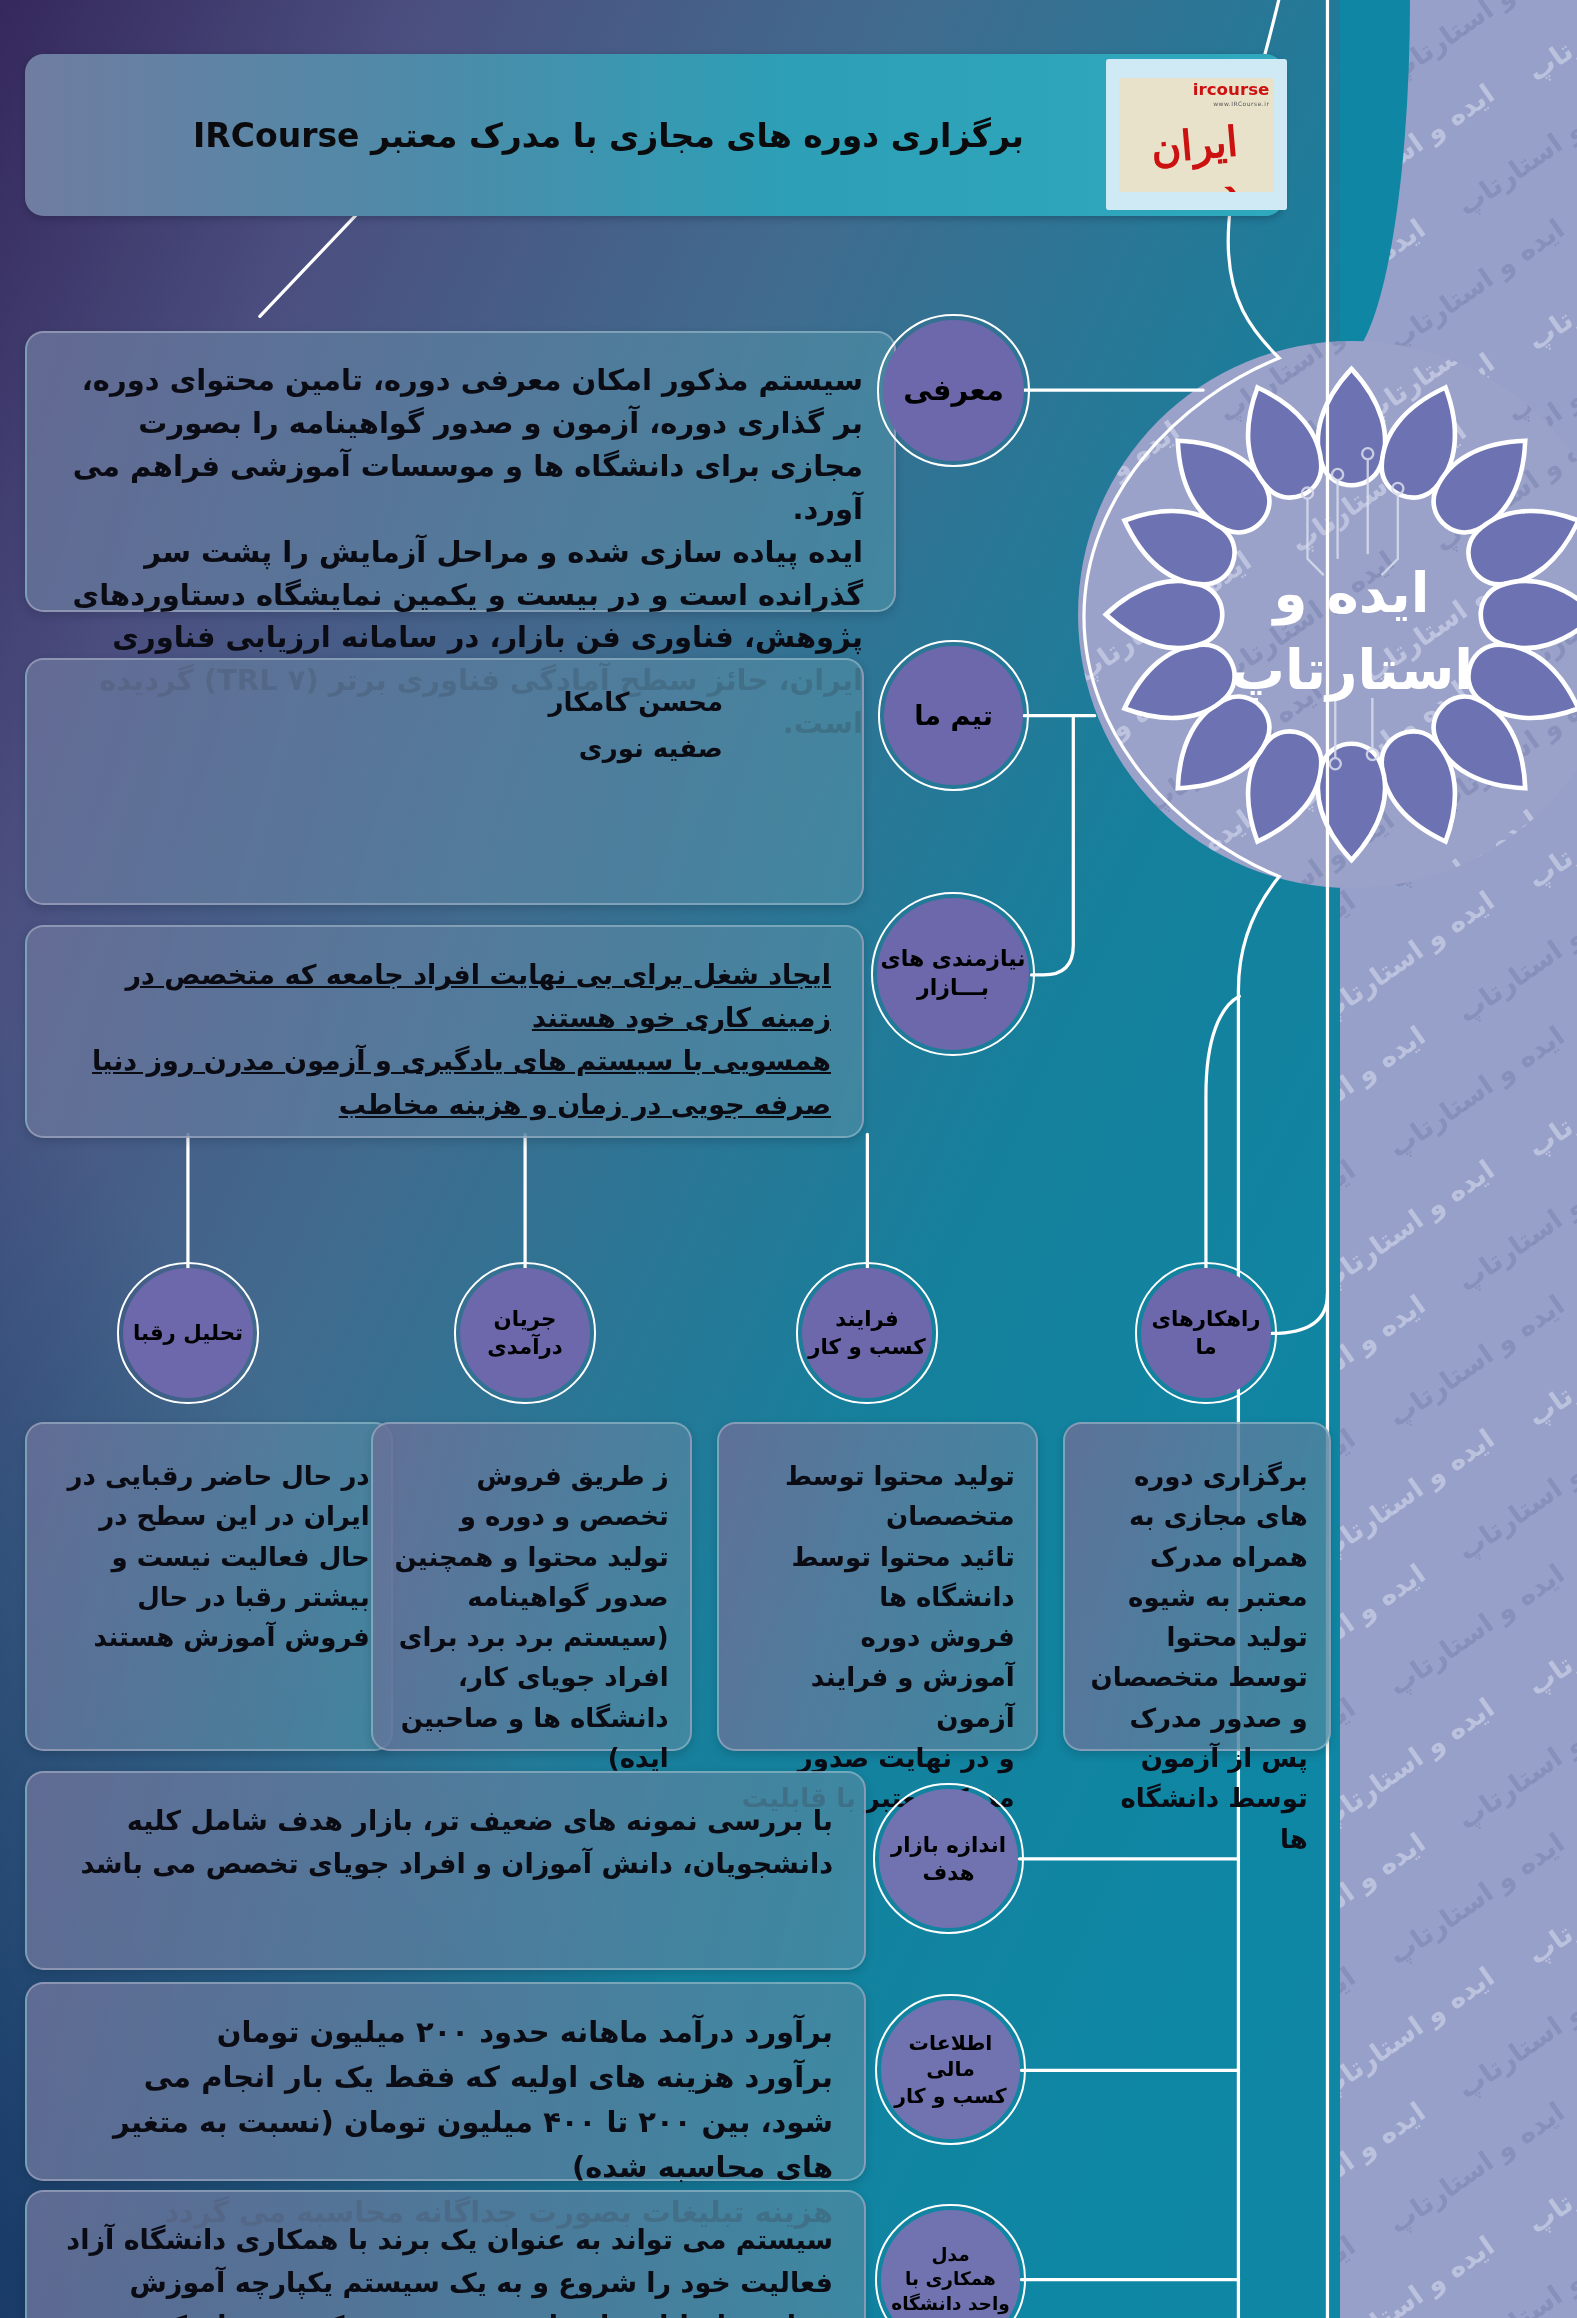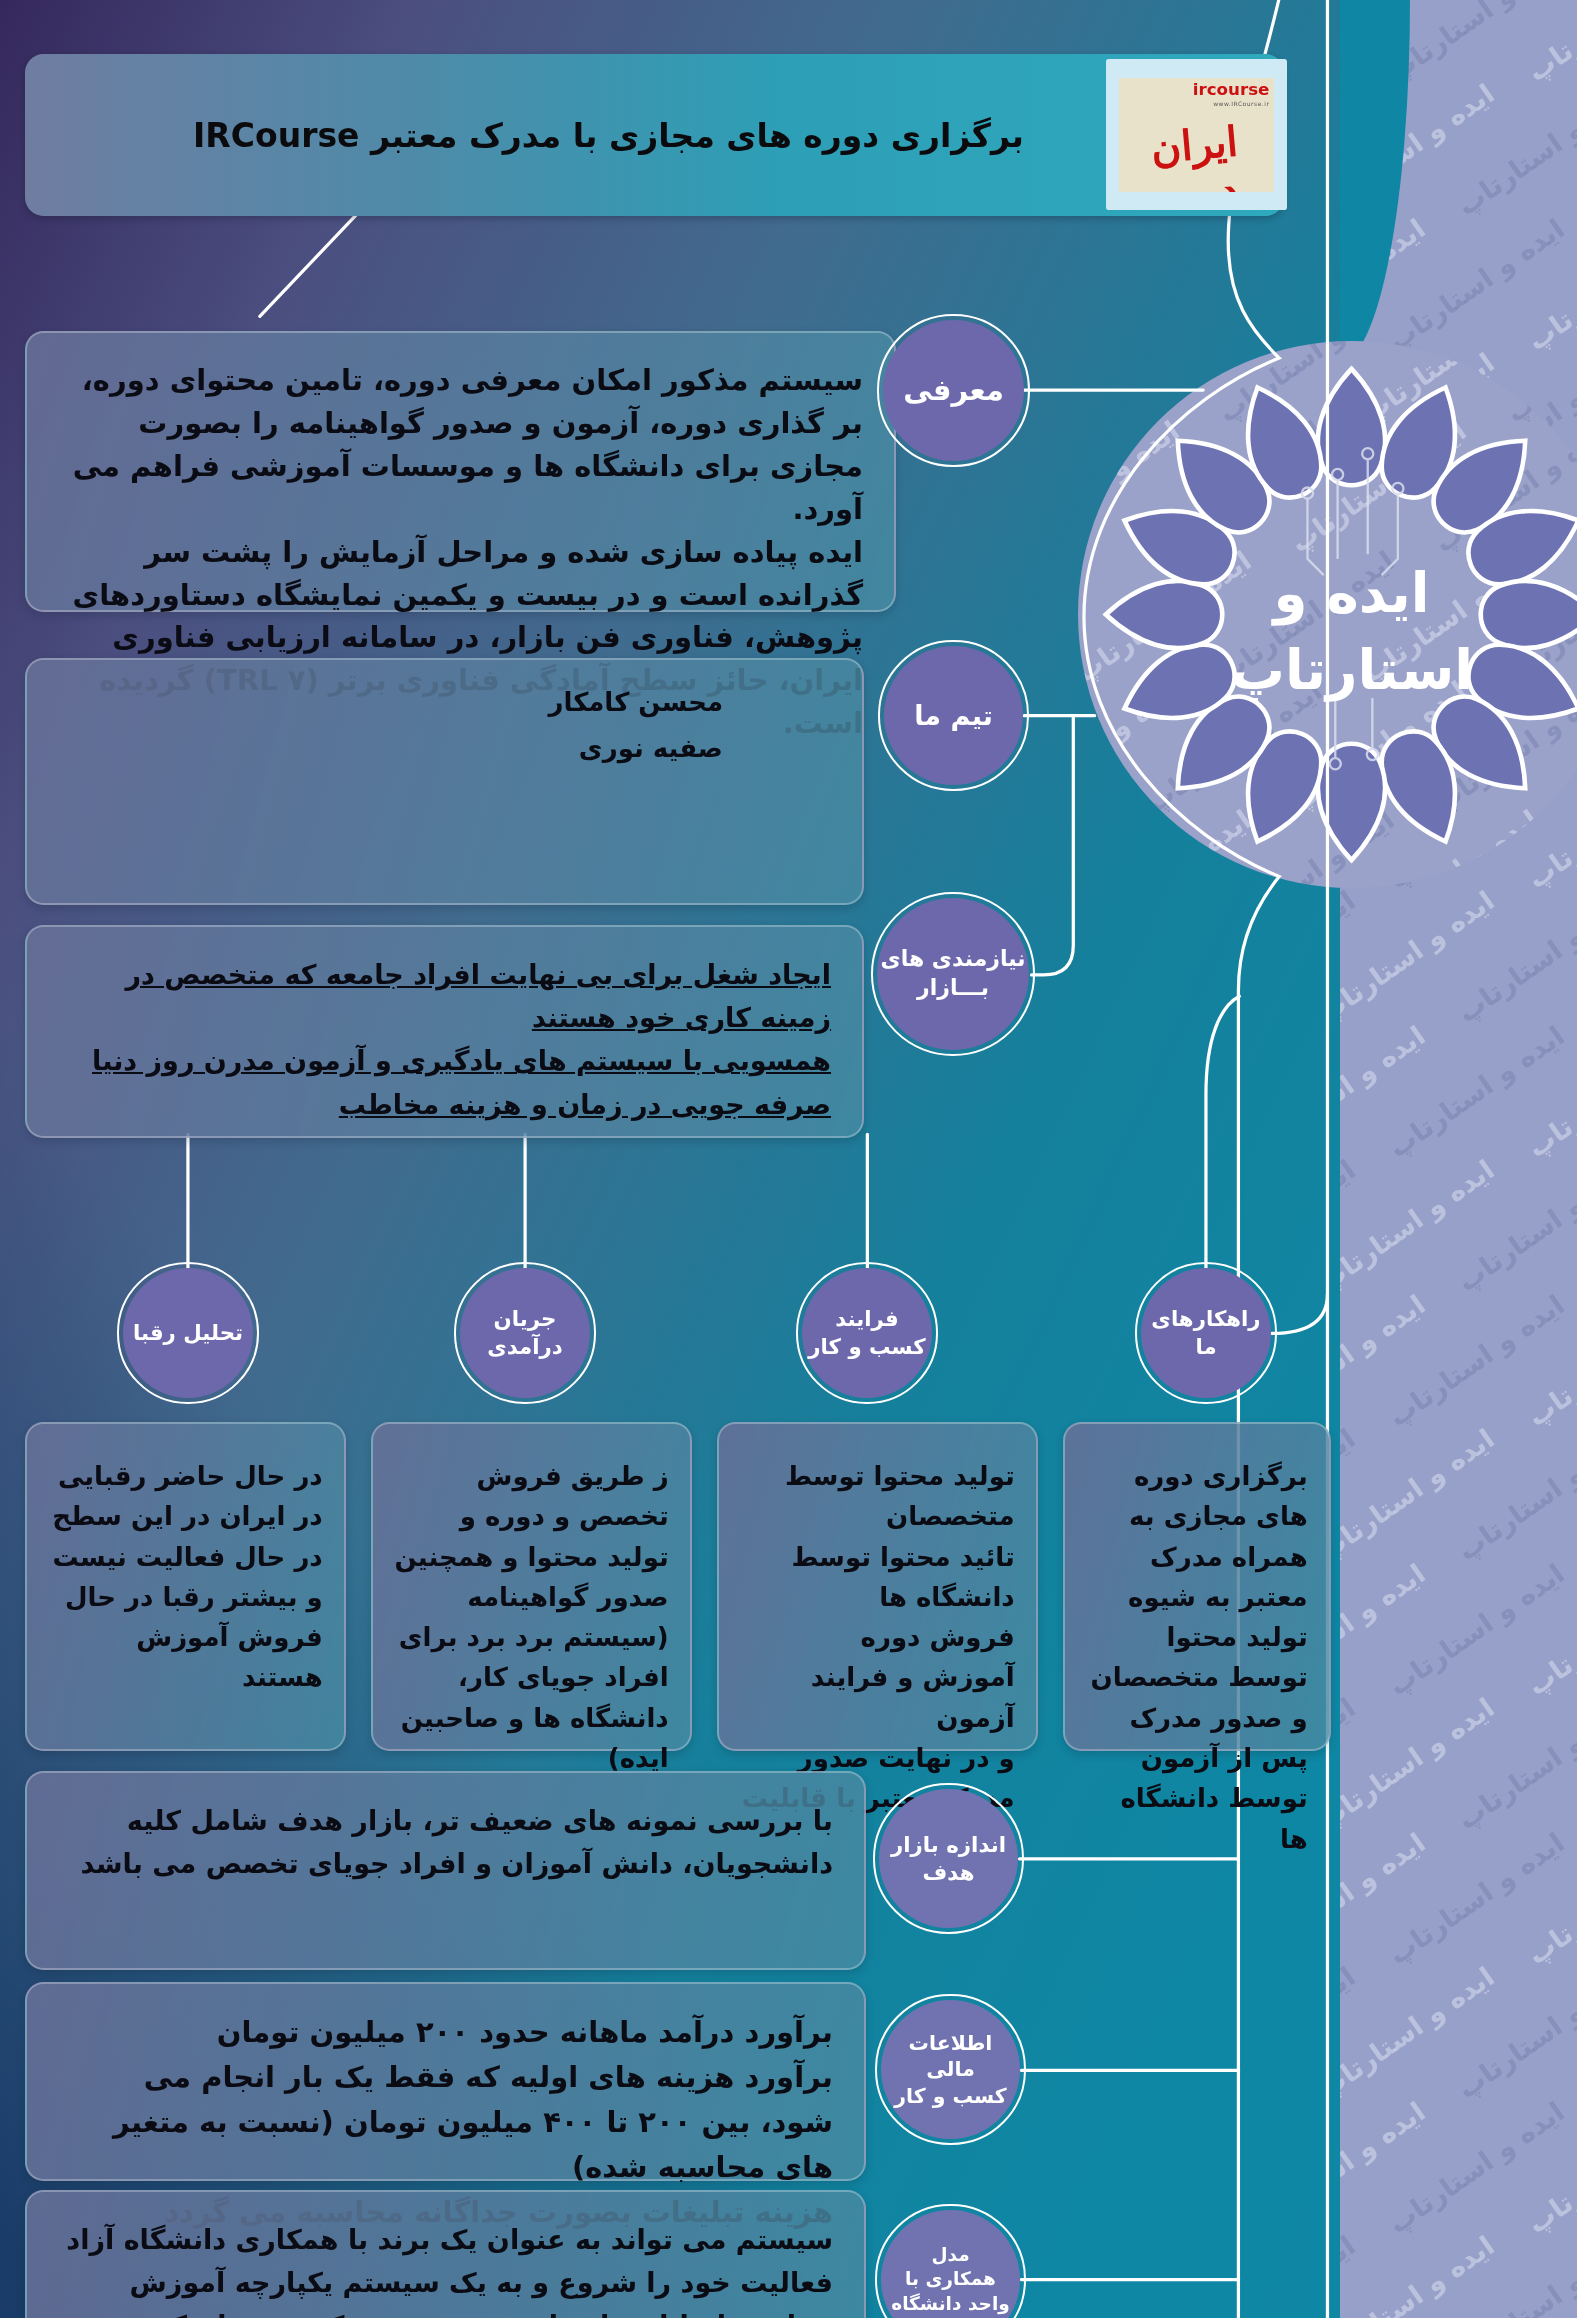--- a/index.html
+++ b/index.html
@@ -47,35 +47,35 @@
     box-shadow:0 3.7px 8.3px rgba(10,25,45,0.18);
     direction:rtl;color:#0b0b14;font-weight:bold;}
   .box .body{position:absolute;inset:0;padding:26px 31px;white-space:pre-line;
     text-align:right;line-height:1.5;}
   #bx-intro{left:25px;top:331px;width:835px;height:277px;padding-left:32px;}
   #bx-intro .body{font-size:29px;line-height:1.48;}
   #bx-team{left:25px;top:658px;width:835px;height:243px;}
   #bx-team .body{font-size:26px;padding-right:139px;padding-top:20.4px;line-height:1.75;}
   #bx-need{left:25px;top:925px;width:835px;height:209px;}
   #bx-need .body{font-size:27px;line-height:1.6;text-decoration:underline;}
-  #bx-comp{left:25px;top:1422px;width:317px;height:325px;}
+  #bx-comp{left:25px;top:1422px;width:317px;height:325px;padding-left:47px;}
   #bx-rev{left:371px;top:1422px;width:317px;height:325px;}
   #bx-proc{left:717px;top:1422px;width:317px;height:325px;}
   #bx-sol{left:1063px;top:1422px;width:264px;height:325px;}
   #bx-comp .body,#bx-rev .body,#bx-proc .body,#bx-sol .body{font-size:26px;line-height:1.55;padding:32px 21.3px;}
   #bx-size{left:25px;top:1771px;width:837px;height:195px;}
   #bx-size .body{font-size:27px;line-height:1.6;}
   #bx-fin{left:25px;top:1982px;width:837px;height:195px;}
   #bx-fin .body{font-size:29px;line-height:1.55;margin-left:44px;}
   #bx-model{left:25px;top:2190px;width:837px;height:190px;}
   #bx-model .body{font-size:27px;line-height:1.6;}
   
   .badge{position:absolute;border-radius:50%;background:#6d68ab;z-index:6;
-    display:flex;flex-direction:column;justify-content:center;
-    color:#ffffff;font-weight:bold;text-align:center;direction:rtl;line-height:1.3;}
+    display:flex;flex-direction:column;align-items:center;justify-content:center;
+    color:#000000;font-weight:bold;text-align:center;direction:rtl;line-height:1.3;}
   .badge::after{content:"";position:absolute;inset:-5.6px;border:2.8px solid #fff;border-radius:50%;}
   .badge.low{background:#7173b0;}
   #bdg-intro{left:883px;top:320px;width:141px;height:141px;font-size:29px;}
   #bdg-team{left:884px;top:646px;width:139px;height:139px;font-size:27px;}
   #bdg-need{left:877px;top:898px;width:152px;height:152px;font-size:22px;}
   #bdg-size{left:879px;top:1789px;width:139px;height:139px;font-size:21.3px;}
   #bdg-fin{left:881px;top:2000px;width:139px;height:139px;font-size:20.4px;}
   #bdg-model{left:881px;top:2210px;width:139px;height:139px;font-size:18.5px;}
   #pc-1,#pc-2,#pc-3,#pc-4{width:130px;height:130px;top:1268px;font-size:21.3px;}
   #pc-1{left:123px;}#pc-2{left:460px;}#pc-3{left:802px;}#pc-4{left:1141px;}

